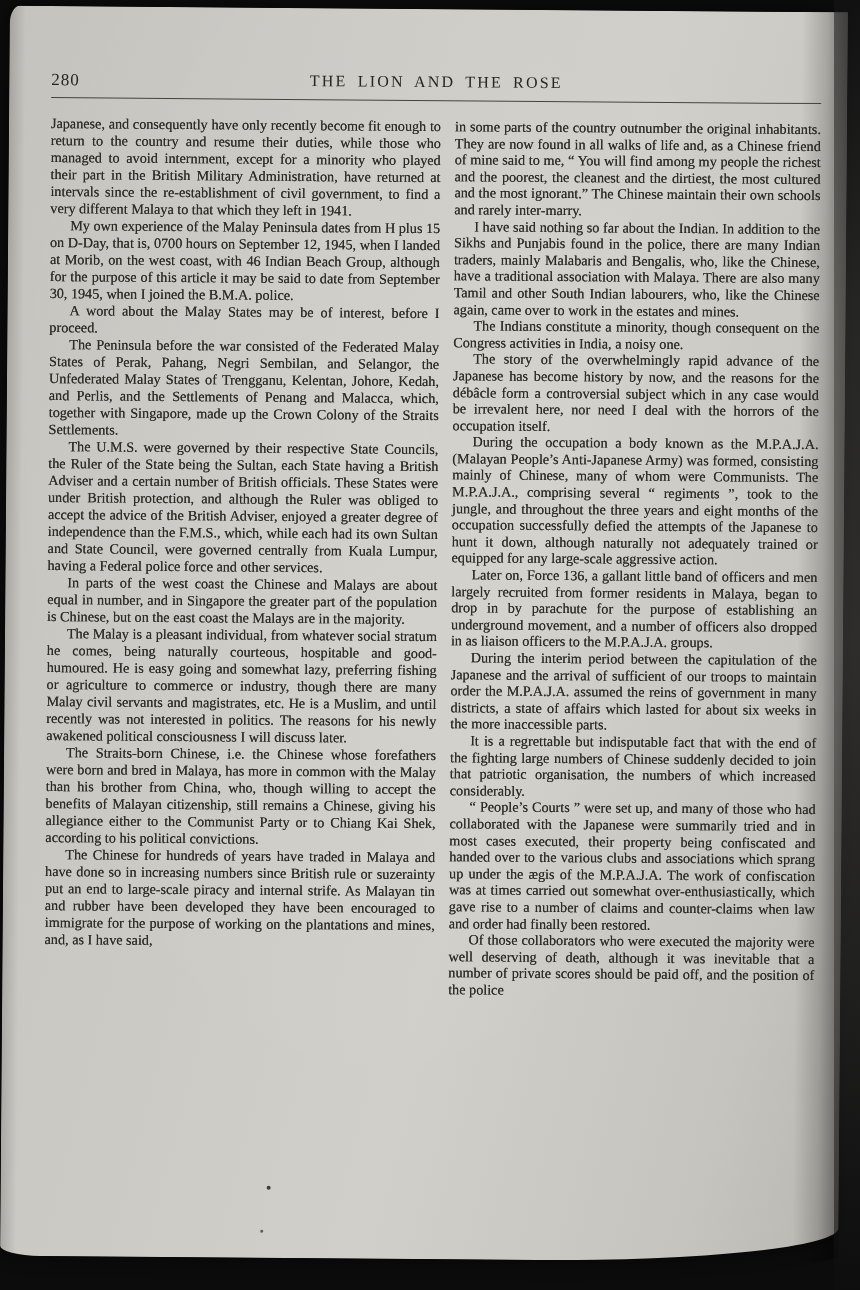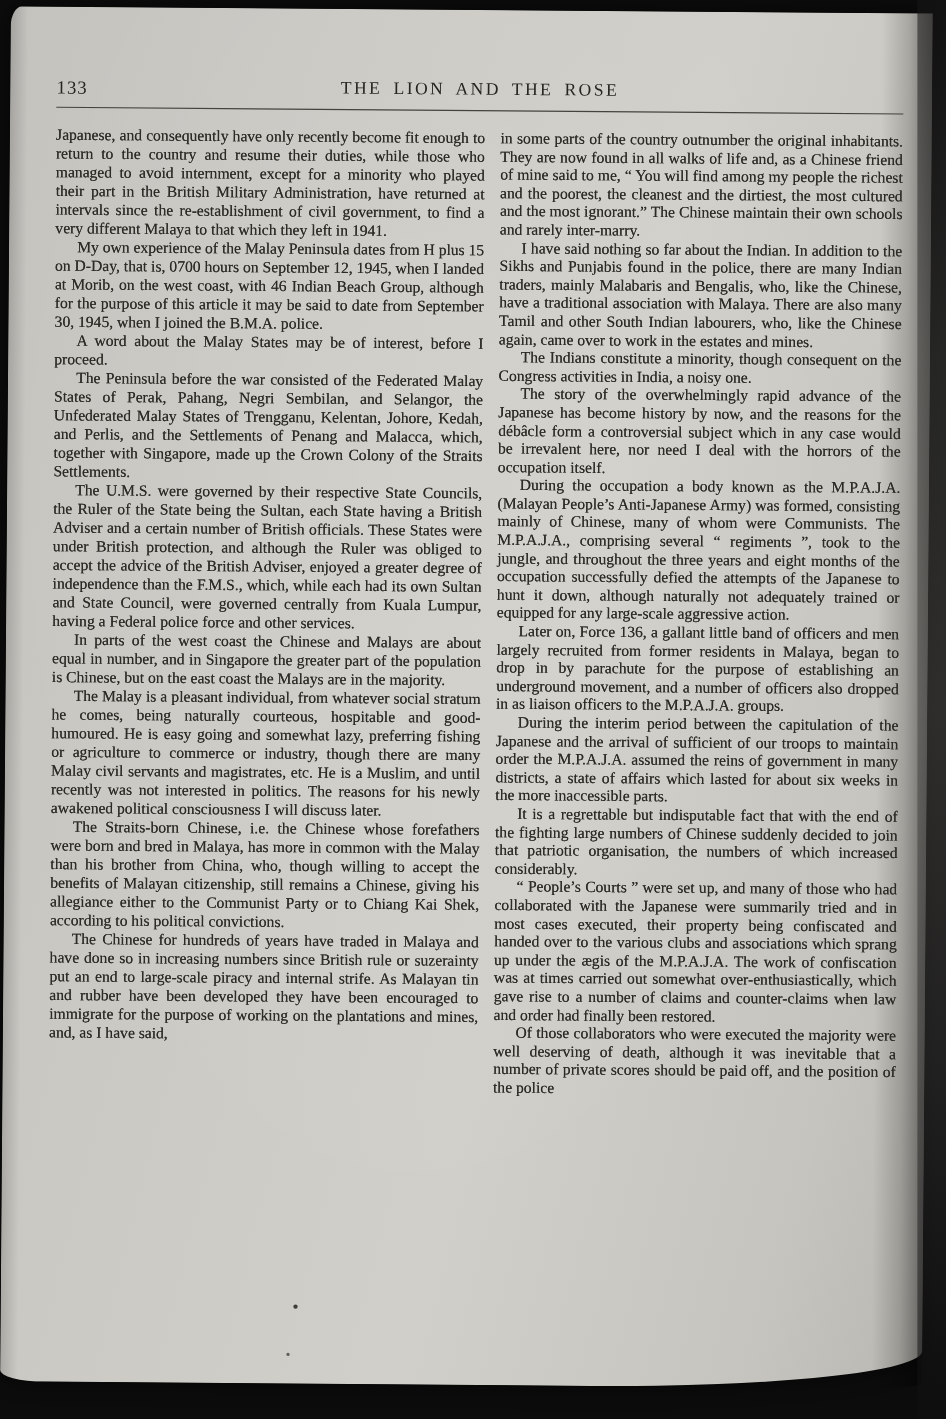--- a/index.html
+++ b/index.html
@@ -75,21 +75,21 @@
 </style>
 </head>
 <body>
 
 <div class="scan-frame">
   <div class="paper">
     <div class="page-inner">
 
       <div class="page-header">
         <span class="running-title">THE LION AND THE ROSE</span>
-        <span class="page-number">133</span>
+        <span class="page-number">280</span>
       </div>
 
       <div class="text-columns">
         <div class="col col-left">
             <p class="para no-indent">Japanese, and consequently have only recently become fit enough to return to the country and resume their duties, while those who managed to avoid internment, except for a minority who played their part in the British Military Administration, have returned at intervals since the re-establishment of civil government, to find a very different Malaya to that which they left in 1941.</p>
             <p class="para">My own experience of the Malay Peninsula dates from H plus 15 on D-Day, that is, 0700 hours on September 12, 1945, when I landed at Morib, on the west coast, with 46 Indian Beach Group, although for the purpose of this article it may be said to date from September 30, 1945, when I joined the B.M.A. police.</p>
             <p class="para">A word about the Malay States may be of interest, before I proceed.</p>
             <p class="para">The Peninsula before the war consisted of the Federated Malay States of Perak, Pahang, Negri Sembilan, and Selangor, the Unfederated Malay States of Trengganu, Kelentan, Johore, Kedah, and Perlis, and the Settlements of Penang and Malacca, which, together with Singapore, made up the Crown Colony of the Straits Settlements.</p>
             <p class="para">The U.M.S. were governed by their respective State Councils, the Ruler of the State being the Sultan, each State having a British Adviser and a certain number of British officials.  These States were under British protection, and although the Ruler was obliged to accept the advice of the British Adviser, enjoyed a greater degree of independence than the F.M.S., which, while each had its own Sultan and State Council, were governed centrally from Kuala Lumpur, having a Federal police force and other services.</p>
             <p class="para">In parts of the west coast the Chinese and Malays are about equal in number, and in Singapore the greater part of the population is Chinese, but on the east coast the Malays are in the majority.</p>

